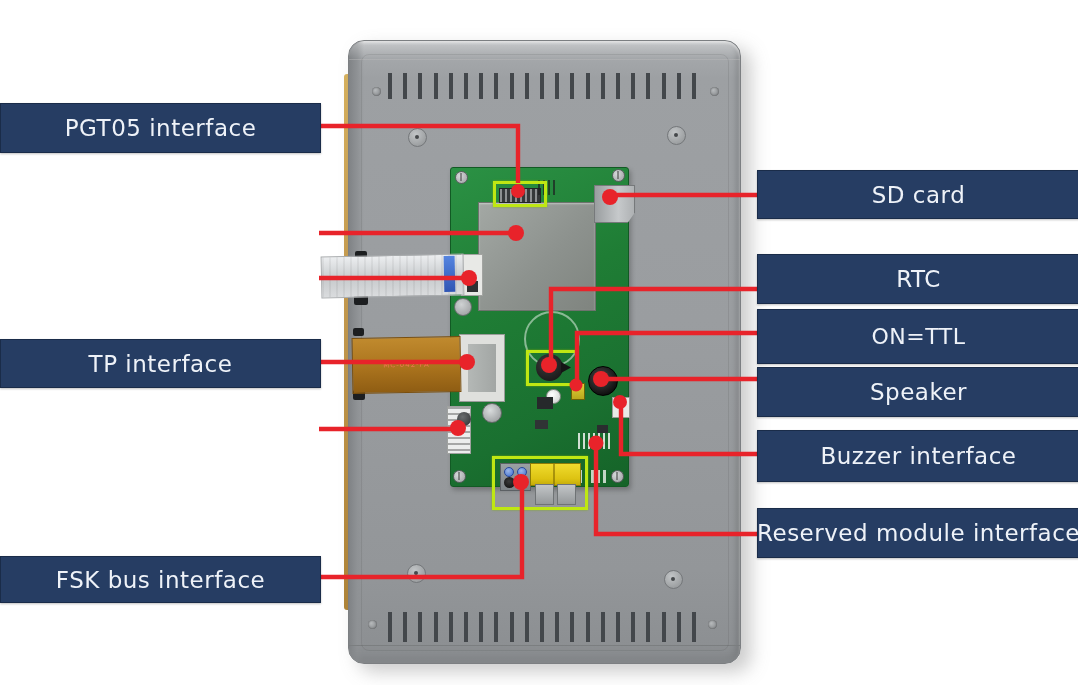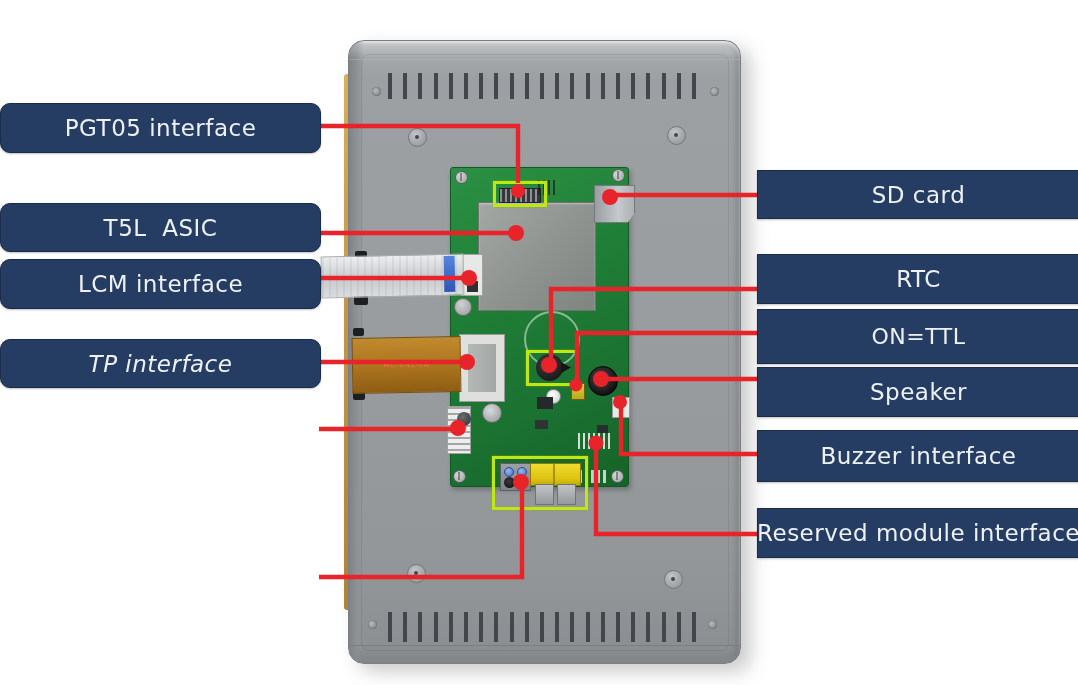--- a/index.html
+++ b/index.html
@@ -87,21 +87,21 @@
   .stiffener{position:absolute;right:8px;top:1px;width:11px;height:36px;background:linear-gradient(180deg,#5585e0,#2f55b4);}
   .tp-flex{left:352px;top:337px;width:107px;height:54px;transform:rotate(-1deg);
       background:linear-gradient(180deg,#c08a2e,#aa731d 55%,#8f5d13);border:1px solid #7a4f0e;
       color:rgba(255,120,90,.85);font-size:7px;line-height:54px;text-align:center;letter-spacing:1px;}
 
   
   .label-box{background:#263d63;border:1px solid #1a2c49;color:#eef2f8;
       display:flex;flex-direction:column;align-items:center;justify-content:center;
       font-size:23px;letter-spacing:.5px;white-space:pre;box-shadow:0 1px 2px rgba(0,0,0,.25);}
   .label-box .l2{font-size:22px;line-height:24px;}
-  .label-left{left:0;width:319px;border-radius:10px;}
+  .label-left{left:0;width:319px;}
   .label-right{left:757px;width:321px;}
 
   .overlay{left:0;top:0;width:1078px;height:685px;pointer-events:none;}
 </style>
 </head>
 <body>
 
 <div class="canvas">
 
   <div class="abs bezel-strip"></div>
@@ -203,28 +203,25 @@
       <circle cx="576" cy="385" r="6.5"></circle>
       <circle cx="601" cy="379" r="8"></circle>
       <circle cx="620" cy="402" r="7"></circle>
       <circle cx="596" cy="443" r="7.5"></circle>
     </g>
   </svg>
 
   <div class="abs label-box label-left" style="top:103px;height:48px;">
     <span>PGT05 interface</span>
   </div>
-  <div class="abs label-box label-left" style="top:203px;height:47px;">
-    <span>T5L  ASIC</span>
-  </div>
-  <div class="abs label-box label-left" style="top:259px;height:48px;">
-    <span>LCM interface</span>
-  </div>
-  <div class="abs label-box label-left" style="top:339px;height:47px;font-style:italic;">
+  <div class="abs label-box label-left" style="top:339px;height:47px;">
     <span>TP interface</span>
+  </div>
+  <div class="abs label-box label-left" style="top:556px;height:45px;">
+    <span>FSK bus interface</span>
   </div>
 
   <div class="abs label-box label-right" style="top:170px;height:47px;">
     <span>SD card</span>
   </div>
   <div class="abs label-box label-right" style="top:254px;height:48px;">
     <span>RTC</span>
   </div>
   <div class="abs label-box label-right" style="top:309px;height:53px;">
     <span class="l2">ON=TTL</span>

